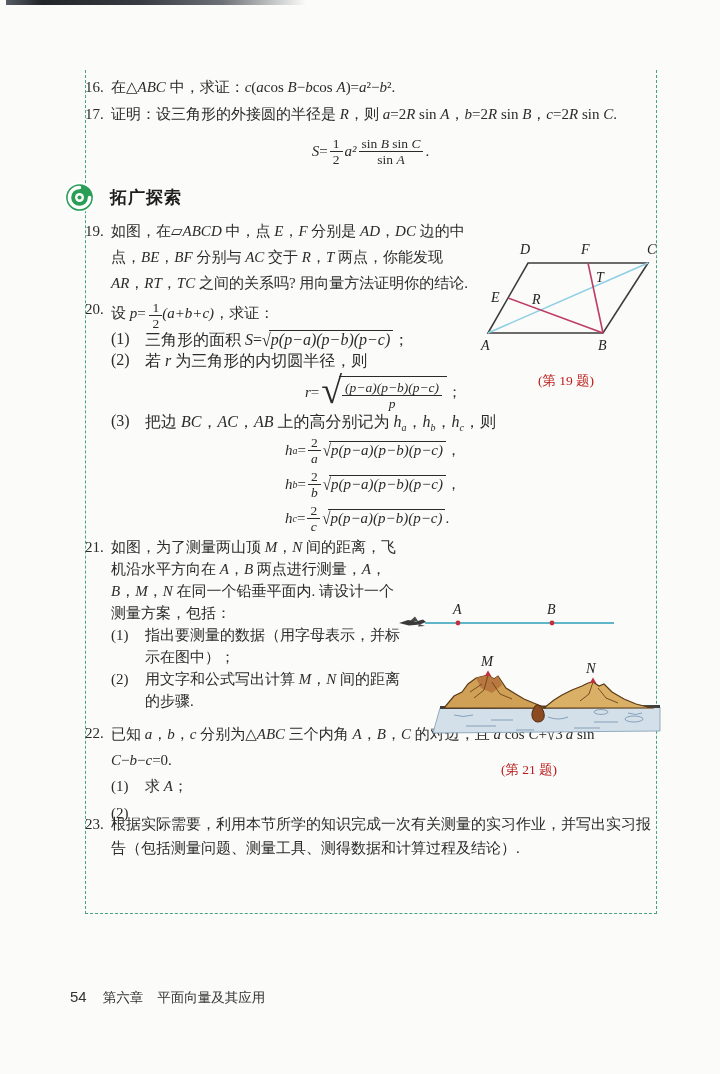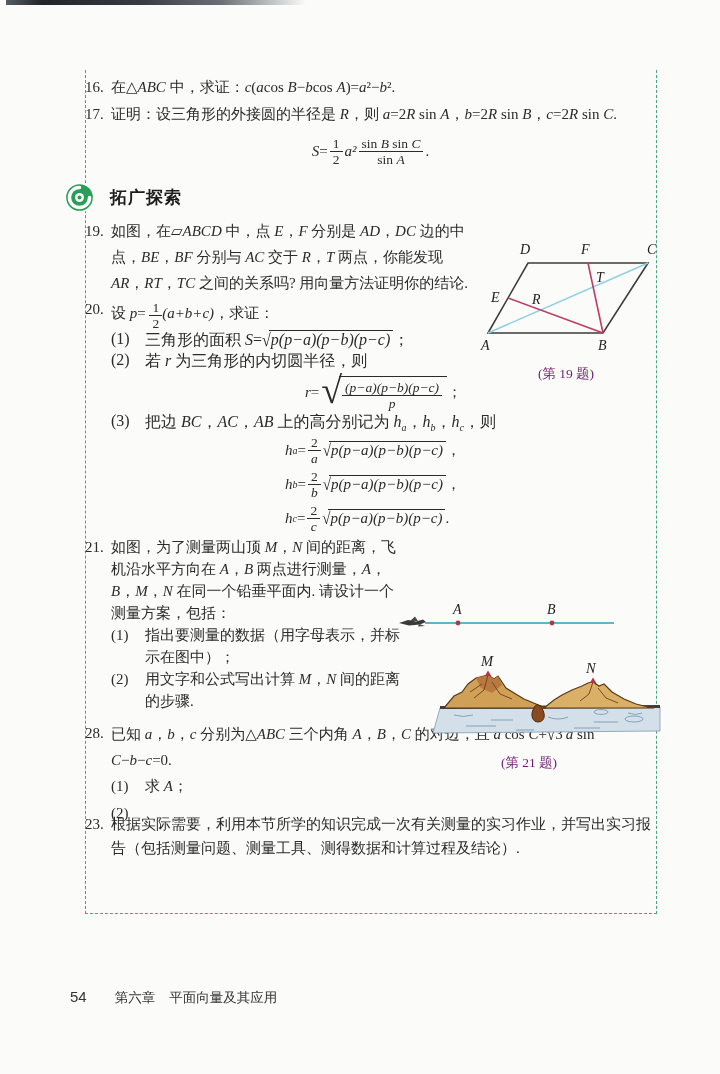--- a/index.html
+++ b/index.html
@@ -43,25 +43,25 @@
   #f18 .frac { margin:0 2px; }
   #fr { height:40px; }
   .fh { height:34px; justify-content:flex-start; padding-left:174px; }
   .fh .frac { margin:0 2px; }
   .fr-sqrt { display:inline-flex; align-items:flex-start; margin-left:2px; }
   .fr-sqrt .rad2 { font-size:38px; line-height:34px; margin:-1px -3px 0 0; }
   .fr-sqrt .bar2 { border-top:1.4px solid #2b2b2b; padding:3px 5px 0 3px; margin-top:2px; }
   .sechead { display:flex; align-items:center; gap:15px; margin-left:-21px; height:30px; margin-top:8px; margin-bottom:6px; }
   .sechead .title { font-family:"Liberation Sans","DejaVu Sans",sans-serif; font-weight:700; font-size:17px; color:#1d1d1d; letter-spacing:1px; }
   .figure { position:absolute; }
-  .figcaption { text-align:center; font-size:13.5px; color:#701a75; margin-top:5px; }
+  .figcaption { text-align:center; font-size:13.5px; color:#b91c1c; margin-top:12px; }
   #d19 { left:383px; top:166px; width:196px; }
   #d21 { left:311px; top:530px; width:266px; }
   .footer { position:absolute; left:70px; top:988px; font-size:13.5px; color:#333; display:flex; align-items:baseline; }
-  .footer .pgnum { font-size:15px; margin-right:28px; font-family:"Liberation Sans","DejaVu Sans",sans-serif; }
+  .footer .pgnum { font-size:15px; margin-right:16px; font-family:"Liberation Sans","DejaVu Sans",sans-serif; }
   .footer .chap { margin-right:14px; }
   svg text { font-family:"Liberation Serif","DejaVu Serif",serif; }
   #p16,#p17,#p18 { line-height:27px; }
   #p16 { margin-top:4px; }
   #p20l1 { line-height:26px; }
   .introline { font-size:15px; line-height:34px; height:34px; }
   .introline .frac { vertical-align:-10px; }
   #p21 { margin-top:1px; }
   #p22 { margin-top:8px; line-height:26px; }
   #p22 .sub { line-height:27px; }
@@ -196,21 +196,21 @@
       <span class="plab">(1)</span>
       <span><span>指出要测量的数据（用字母表示，并标示在图中）；</span></span>
     </div>
     <div class="sub">
       <span class="plab">(2)</span>
       <span><span>用文字和公式写出计算 </span><span class="mi">M</span><span>，</span><span class="mi">N</span><span> 间的距离的步骤.</span></span>
     </div>
   </div>
 
   <div class="prob" id="p22">
-    <span class="pnum">28.</span>
+    <span class="pnum">22.</span>
     <span><span>已知 </span><span class="mi">a</span><span>，</span><span class="mi">b</span><span>，</span><span class="mi">c</span><span> 分别为△</span><span class="mi">ABC</span><span> 三个内角 </span><span class="mi">A</span><span>，</span><span class="mi">B</span><span>，</span><span class="mi">C</span><span> 的对边，且 </span><span class="mi">a</span><span> cos </span><span class="mi">C</span><span>+</span><span class="sqrt"><span class="rad">√</span><span class="bar">3</span></span><span class="mi">a</span><span> sin </span><span class="mi">C</span><span>−</span><span class="mi">b</span><span>−</span><span class="mi">c</span><span>=0.</span></span>
     <div class="sub">
       <span class="plab">(1)</span>
       <span><span>求 </span><span class="mi">A</span><span>；</span></span>
     </div>
     <div class="sub">
       <span class="plab">(2)</span>
     </div>
   </div>
 

